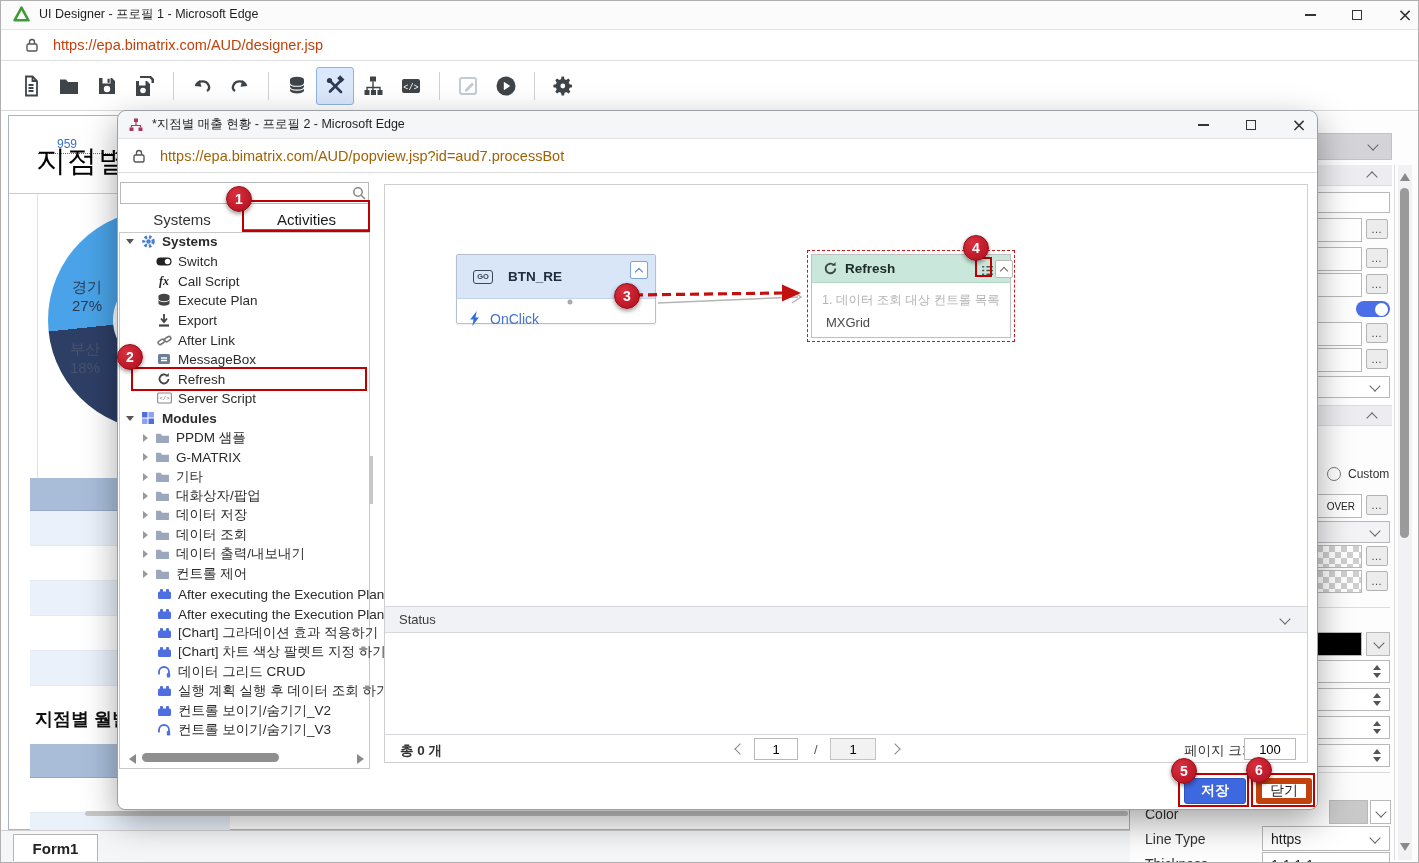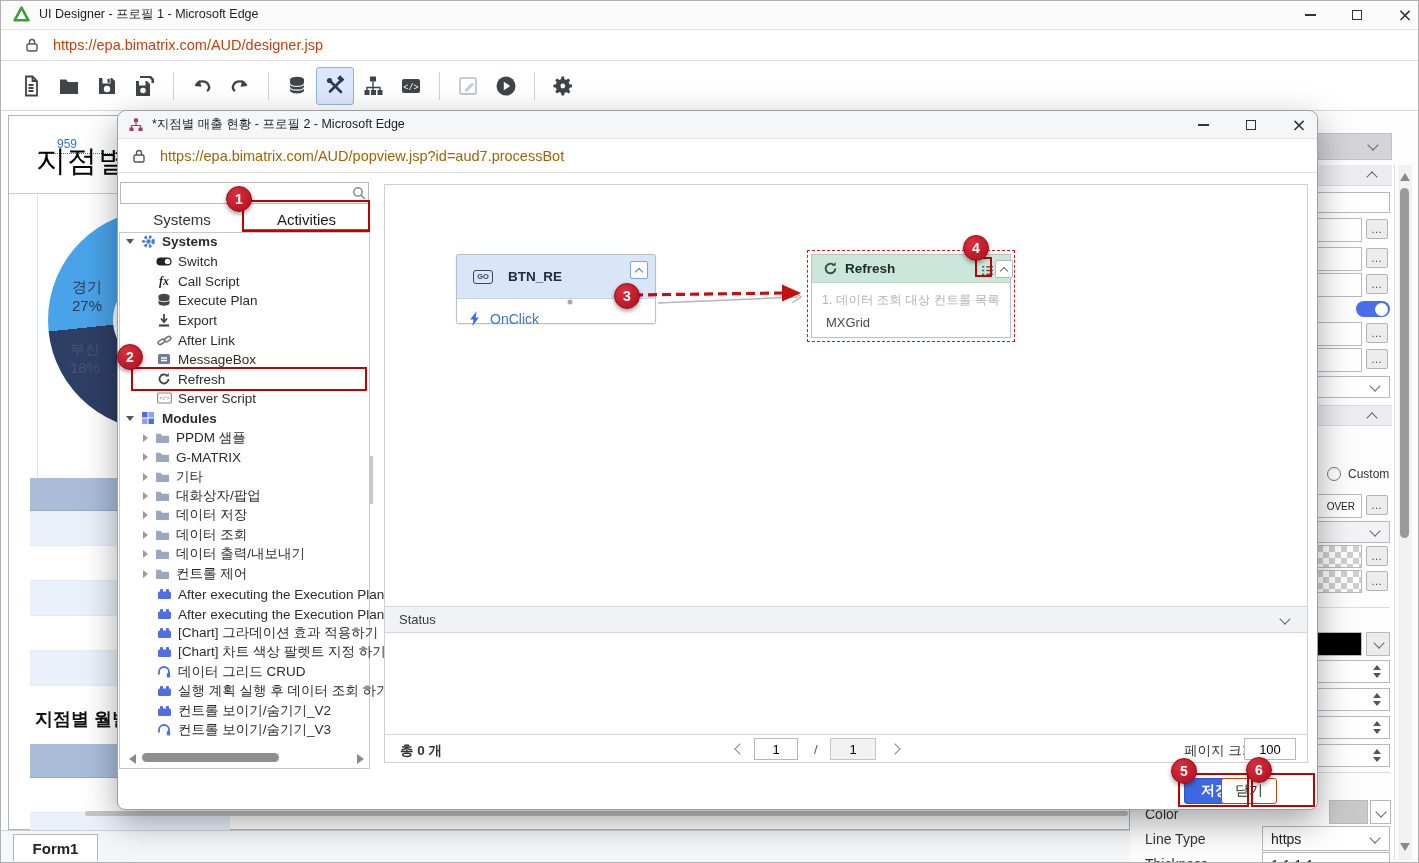--- a/index.html
+++ b/index.html
@@ -652,21 +652,21 @@
   <input style="position: absolute; left: 636px; top: 627px; width: 44px; height: 22px; border: 1px solid rgb(185, 185, 185); text-align: center; font-size: 13px;" value="1">
   <span style="position:absolute;left:696px;top:631px;font-size:13px;color:#555">/</span>
   <input style="position: absolute; left: 712px; top: 627px; width: 46px; height: 22px; border: 1px solid rgb(197, 197, 197); background: rgb(242, 242, 242); text-align: center; font-size: 13px;" value="1">
   <span class="cv cvr" style="position:absolute;left:773px;top:634px;border-color:#888"></span>
   <div class="a" style="left:1066px;top:631px;font-size:13.5px;color:#333">페이지 크기</div>
   <input style="position: absolute; left: 1126px; top: 627px; width: 52px; height: 22px; border: 1px solid rgb(185, 185, 185); text-align: center; font-size: 13px;" value="100">
 
   <div class="a flex" style="left:1066px;top:667px;width:62px;height:26px;background:#3e68e0;border:1px solid #3054c4;border-radius:3px;justify-content:center">
     <span style="font-size:14px;font-weight:bold;color:#fff">저장</span>
   </div>
-  <div class="a flex" style="left:1103px;top:667px;width:56px;height:26px;background:#fff;border:1px solid #c2410c;border-radius:3px;justify-content:center">
+  <div class="a flex" style="left:1138px;top:667px;width:56px;height:26px;background:#fff;border:6px solid #c2410c;border-radius:3px;justify-content:center">
     <span style="font-size:14px;color:#222">닫기</span>
   </div>
 </div>
 
 <svg style="position:absolute;left:0;top:0;width:1419px;height:863px;z-index:30;pointer-events:none">
   <path d="M658 303 L798 297" stroke="#b5b5b5" stroke-width="1.5" fill="none"></path>
   <path d="M792 291l9 6-9 6" stroke="#b5b5b5" stroke-width="1.5" fill="none"></path>
   <path d="M634 295 L782 293" stroke="#c40f0f" stroke-width="3.2" stroke-dasharray="9 5" fill="none"></path>
   <path d="M782 284.5l19 8.5-19 8.5z" fill="#c40f0f"></path>
   <circle cx="570" cy="302" r="2.5" fill="#aaa"></circle>

